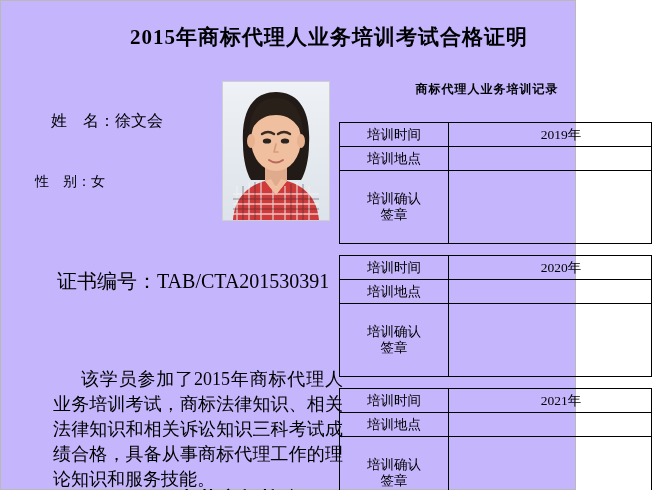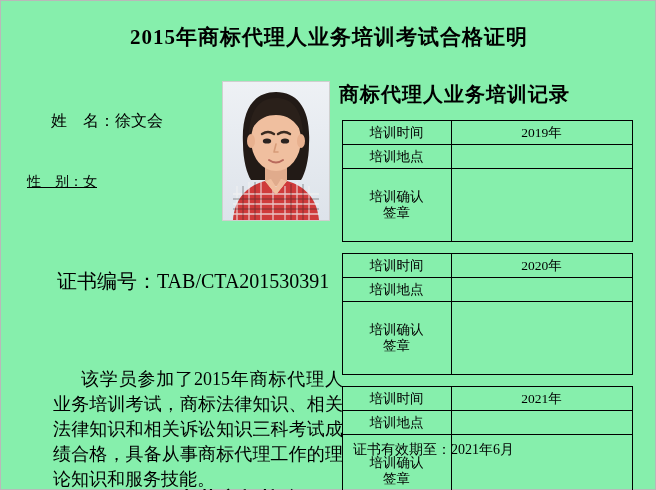--- a/index.html
+++ b/index.html
@@ -9,25 +9,25 @@
   body {
     width: 656px;
     height: 490px;
     background: #ffffff;
     font-family: "Liberation Serif", "DejaVu Serif", serif;
     color: #000000;
     overflow: hidden;
   }
   .page {
     position: relative;
-    width: 656px;
+    width: 576px;
     height: 490px;
     box-sizing: border-box;
     border: 1px solid #b9b9b9;
-    background: #86efac;
+    background: #c4b5fd;
   }
   .title {
     position: absolute;
     top: 22px;
     left: 0;
     width: 656px;
     text-align: center;
     font-size: 21px;
     font-weight: bold;
     letter-spacing: 1px;
@@ -43,25 +43,24 @@
   }
   .row-name {
     position: absolute;
     left: 0;
     top: 12px;
     font-size: 16px;
     white-space: pre;
   }
   .row-gender {
     position: absolute;
-    left: 0;
+    left: 8px;
     top: 92px;
     font-size: 14px;
     white-space: pre;
-    text-decoration: underline;
   }
   .row-cert {
     position: absolute;
     left: 0;
     top: 164px;
     font-size: 20px;
     white-space: pre;
   }
 
   .photo {
@@ -104,25 +103,25 @@
   }
 
   
   .right {
     position: absolute;
     left: 338px;
     top: 80px;
     width: 296px;
   }
   .right-title {
-    text-align: left;
-    font-size: 20px;
+    text-align: center;
+    font-size: 12px;
     font-weight: bold;
     letter-spacing: 1px;
-    margin-bottom: 12px;
+    margin-bottom: 24px;
   }
   table.rec {
     border-collapse: collapse;
     width: 288px;
     margin: 0 auto 11px auto;
     table-layout: fixed;
   }
   table.rec td {
     border: 1px solid #000;
     height: 23px;
@@ -130,20 +129,21 @@
     text-align: center;
     vertical-align: middle;
     padding: 0;
   }
   table.rec td.label {
     width: 108px;
     margin-left: 47px;
   }
   table.rec td.value {
     width: 180px;
+    padding-left: 22px;
   }
   td.label.two-line {
     line-height: 16px;
     height: 40px;
     padding: 16px 0;
   }
   td.value.two-line {
     height: 40px;
   }
   .validity {
@@ -287,15 +287,14 @@
           <td class="value"></td>
         </tr>
         <tr>
           <td class="label two-line"><span>培训确认</span><br><span>签章</span></td>
           <td class="value two-line"></td>
         </tr>
       </tbody>
     </table>
   </div>
 
-  <div class="validity">证书有效期至：2021年6月</div>
 
 </div>
 
 </body></html>

